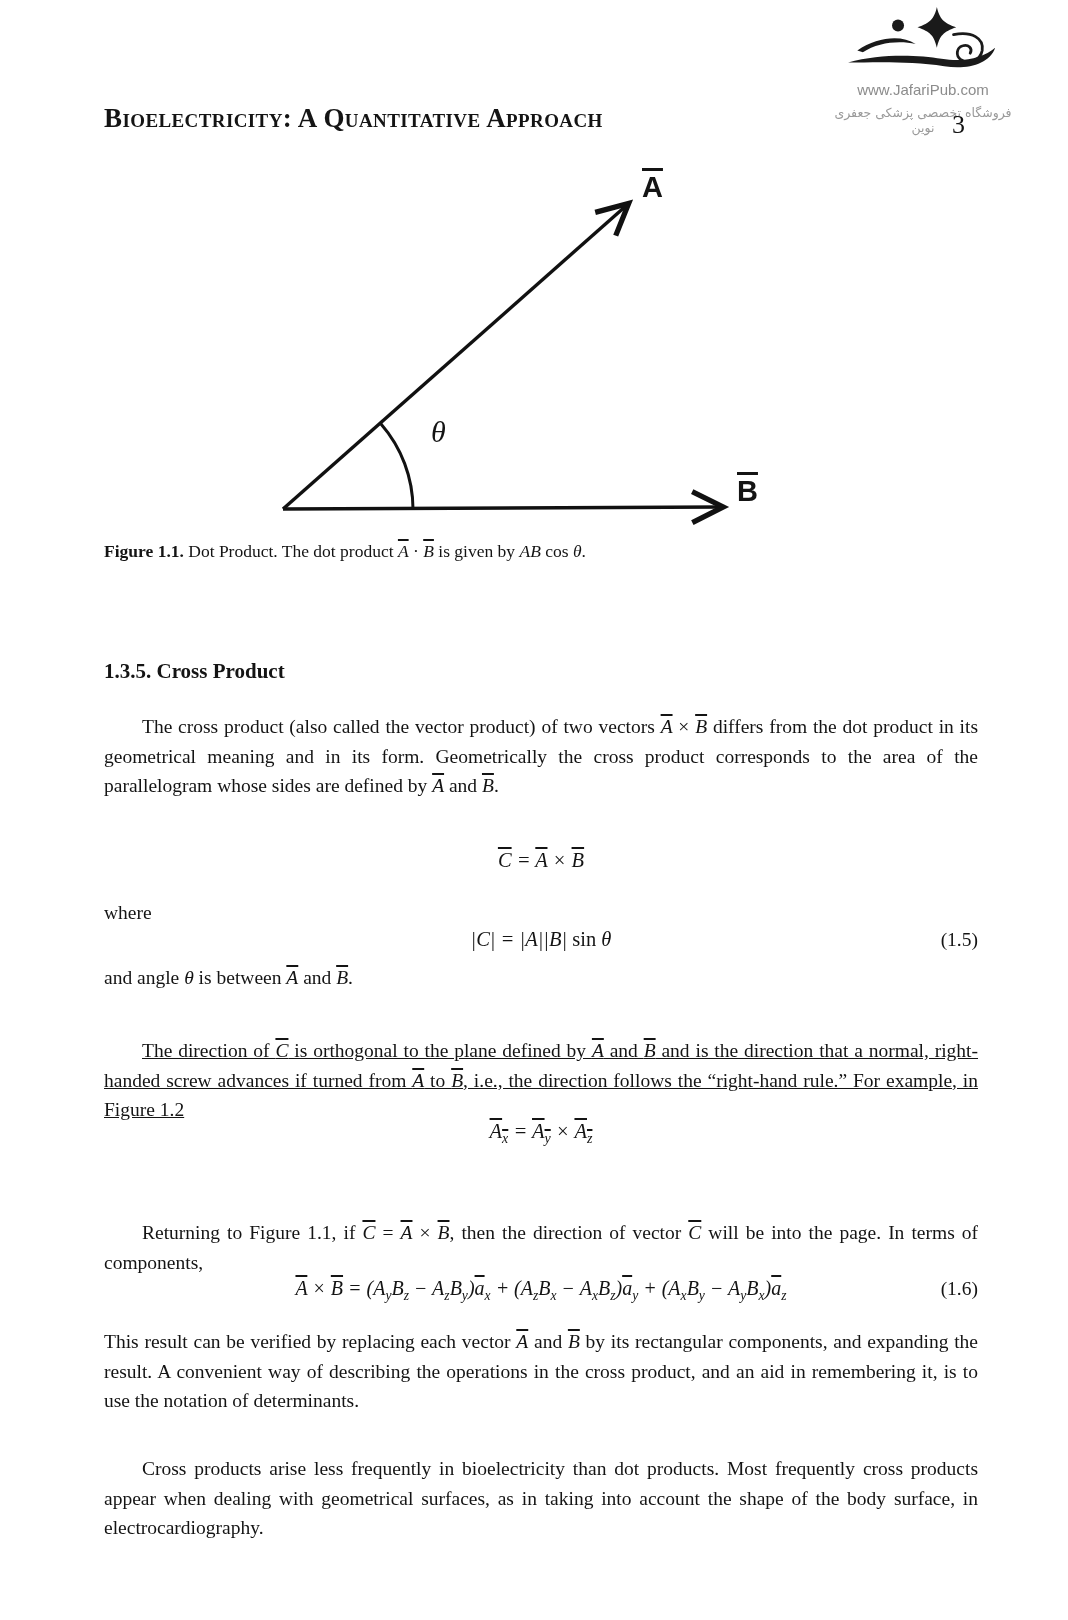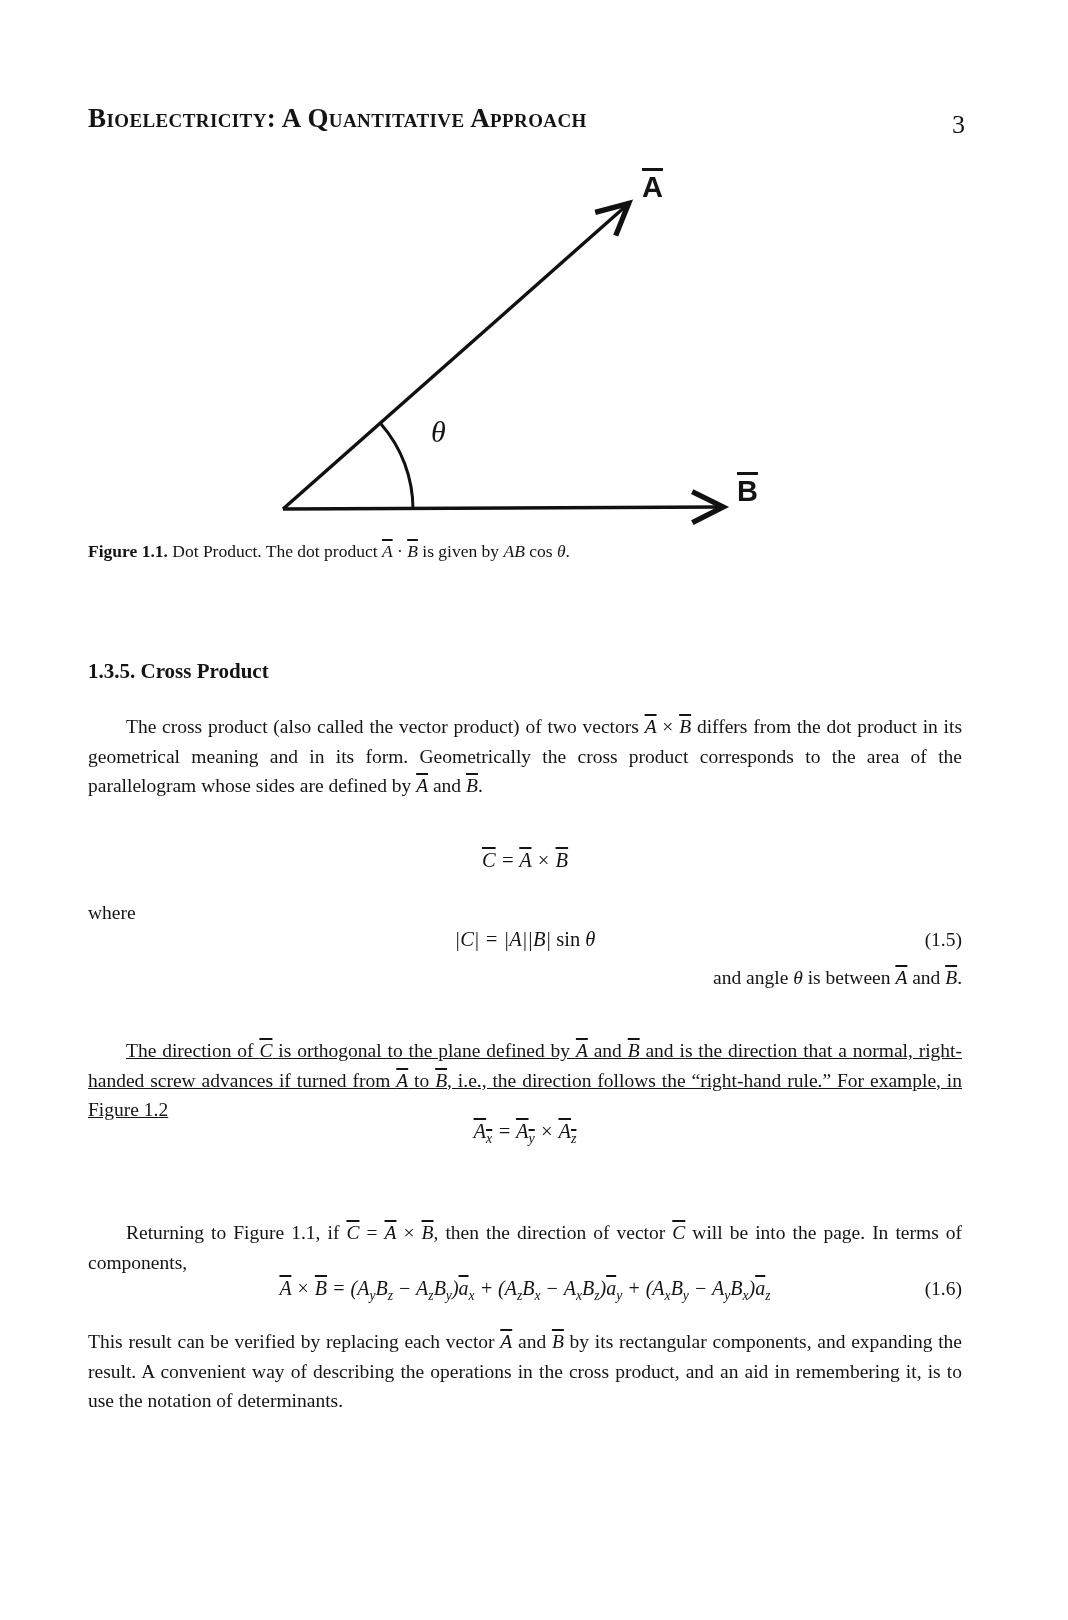--- a/index.html
+++ b/index.html
@@ -1,21 +1,21 @@
 <!DOCTYPE html>
 <html><head>
 <meta charset="utf-8">
 <style>
   * { margin:0; padding:0; box-sizing:border-box; }
   html,body { background:#ffffff; }
   .page {
     position:relative; width:1068px; height:1620px; background:#ffffff;
     font-family:"Liberation Serif", serif; color:#141414; overflow:hidden;
   }
-  .content { position:absolute; left:88px; top:0; width:874px; height:1325px; }
+  .content { position:absolute; left:104px; top:0; width:874px; height:1325px; }
 
   .running-head {
     position:absolute; top:103px; left:0;
     font-variant:small-caps; font-weight:bold; font-size:27px; letter-spacing:0.4px;
     white-space:nowrap;
   }
   .page-number { position:absolute; top:110px; left:867px; font-size:26px; }
 
   .pub-logo { position:absolute; top:6px; left:828px; width:190px; text-align:center; }
   .pub-logo svg { display:block; margin:0 auto; }
@@ -31,21 +31,21 @@
 
   .fig-caption { position:absolute; top:541px; left:0; width:100%; text-align:left; font-size:17.5px; }
 
   .section-heading { position:absolute; top:642px; left:0; font-size:21px; font-weight:bold;margin-top:17px; }
 
   .para { position:absolute; left:0; width:100%; text-align:justify; font-size:19.5px; line-height:29.5px; }
   .indent { text-indent:38px;margin-top:20px; }
   .p-intro     { top:692px; }
   .p-designate { top:806px; }
   .p-where     { top:898px; text-align:left; }
-  .p-angle     { top:963px; text-align:right; }
+  .p-angle     { top:963px; text-align:left; }
   .p-direction { top:1016px;text-decoration:underline; }
   .p-returning { top:1198px; }
   .p-verify    { top:1327px; }
   .p-closing   { top:1434px; }
 
   .eq { position:absolute; left:0; width:100%; text-align:center; font-size:20.5px; font-style:italic; }
   .eq-cross      { top:849px; }
   .eq-magnitude  { top:928px; }
   .eq-axes       { top:1120px; }
   .eq-components { top:1277px; font-size:20px; }
@@ -53,20 +53,31 @@
   .eq .rm { font-style:normal; }
   sub { font-size:68%; line-height:0; }
   .vec { font-style:italic; text-decoration:overline; text-decoration-thickness:1.6px; }
   .mi  { font-style:italic; }
 </style>
 </head>
 <body>
 
 <div class="page">
 
+  <div class="pub-logo">
+    <svg width="170" height="74" viewBox="0 0 170 80">
+      <path d="M100,1 C103,14 107,18 121,23 C107,28 103,32 100,45 C97,32 93,28 79,23 C93,18 97,14 100,1 Z" fill="#1a1a1a"></path>
+      <circle cx="58" cy="21" r="6.5" fill="#1a1a1a"></circle>
+      <path d="M14,48 C36,33 62,31 77,41 C60,37 36,39 20,50 Z" fill="#1a1a1a"></path>
+      <path d="M4,61 C40,51 80,53 105,57 C130,61 150,56 163,45 C157,63 132,69 108,65 C70,59 30,61 4,61 Z" fill="#1a1a1a"></path>
+      <path d="M118,31 C138,27 151,35 149,48 C147,59 134,63 126,58 C120,54 121,45 128,43 C134,41 139,46 136,51" fill="none" stroke="#1a1a1a" stroke-width="3" stroke-linecap="round"></path>
+    </svg>
+    <div class="logo-site">www.JafariPub.com</div>
+    <div class="logo-fa" dir="rtl">فروشگاه تخصصی پزشکی جعفری نوین</div>
+  </div>
 
   <div class="page-number" style="left:952px;">3</div>
 
   <div class="figure">
     <svg width="530" height="360" viewBox="0 0 530 360">
       <defs>
         <marker id="arr" viewBox="0 0 20 20" refX="16" refY="10" markerWidth="13" markerHeight="13" orient="auto-start-reverse">
           <path d="M3,3 L17,10 L3,17" fill="none" stroke="#111" stroke-width="2.4"></path>
         </marker>
       </defs>
@@ -111,15 +122,16 @@
 
     <p class="para indent p-returning">Returning to Figure 1.1, if <span class="vec">C</span> = <span class="vec">A</span> × <span class="vec">B</span>, then the direction of vector <span class="vec">C</span> will be into the page. In terms of components,</p>
 
     <div class="eq eq-components">
       <span><span class="vec">A</span> × <span class="vec">B</span> = (A<sub>y</sub>B<sub>z</sub> − A<sub>z</sub>B<sub>y</sub>)<span class="vec">a</span><sub>x</sub> + (A<sub>z</sub>B<sub>x</sub> − A<sub>x</sub>B<sub>z</sub>)<span class="vec">a</span><sub>y</sub> + (A<sub>x</sub>B<sub>y</sub> − A<sub>y</sub>B<sub>x</sub>)<span class="vec">a</span><sub>z</sub></span>
       <span class="eqno">(1.6)</span>
     </div>
 
     <p class="para p-verify">This result can be verified by replacing each vector <span class="vec">A</span> and <span class="vec">B</span> by its rectangular components, and expanding the result. A convenient way of describing the operations in the cross product, and an aid in remembering it, is to use the notation of determinants.</p>
 
+    <p class="para indent p-closing">Cross products arise less frequently in bioelectricity than dot products. Most frequently cross products appear when dealing with geometrical surfaces, as in taking into account the shape of the body surface, in electrocardiography.</p>
 
   </div>
 </div>
 
 </body></html>

